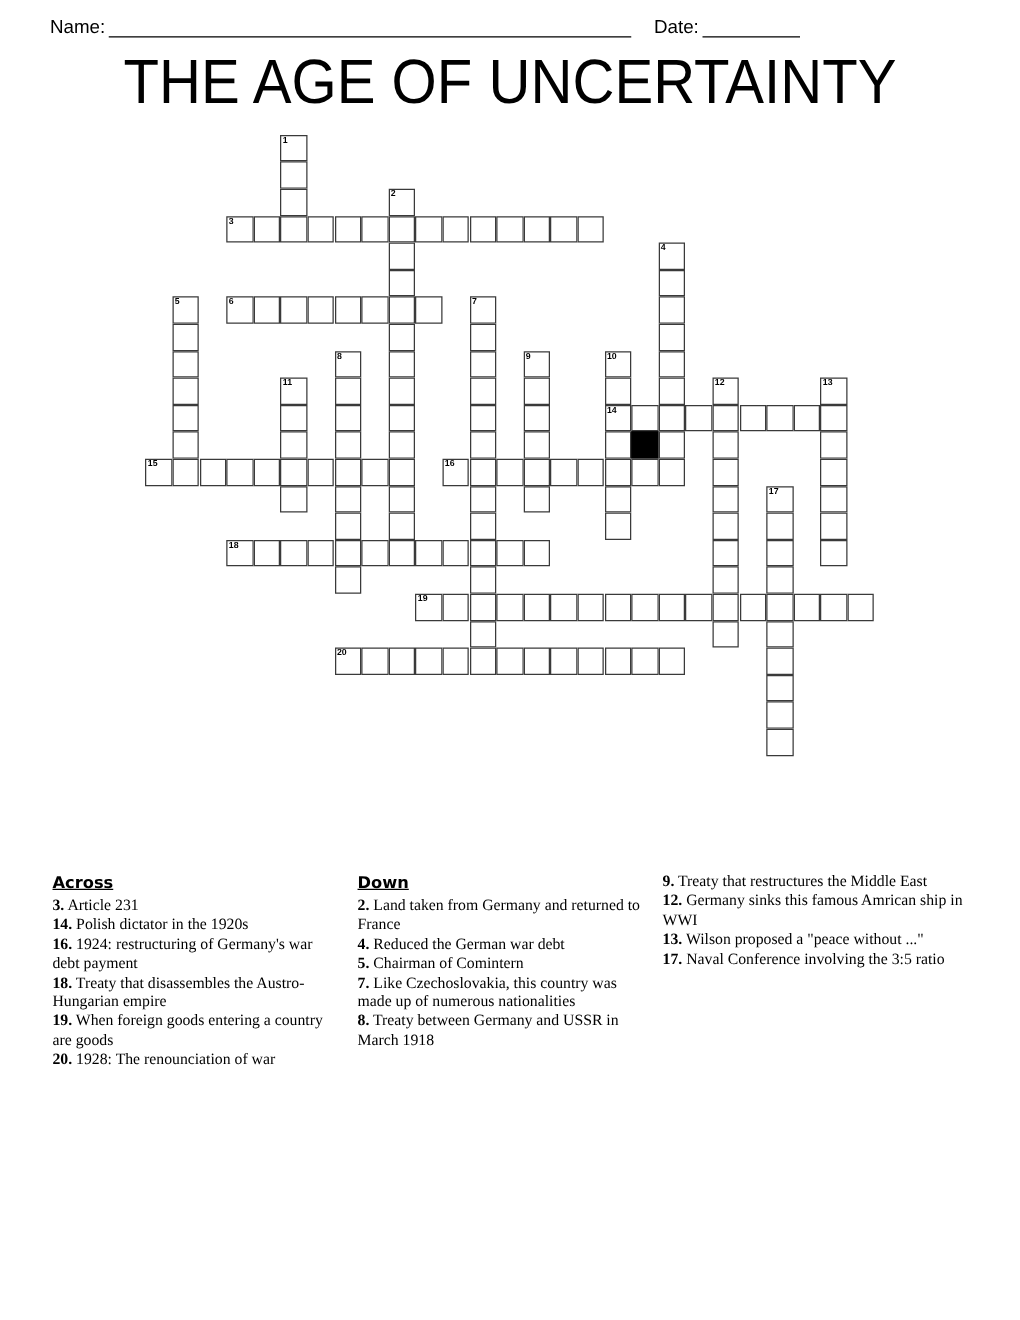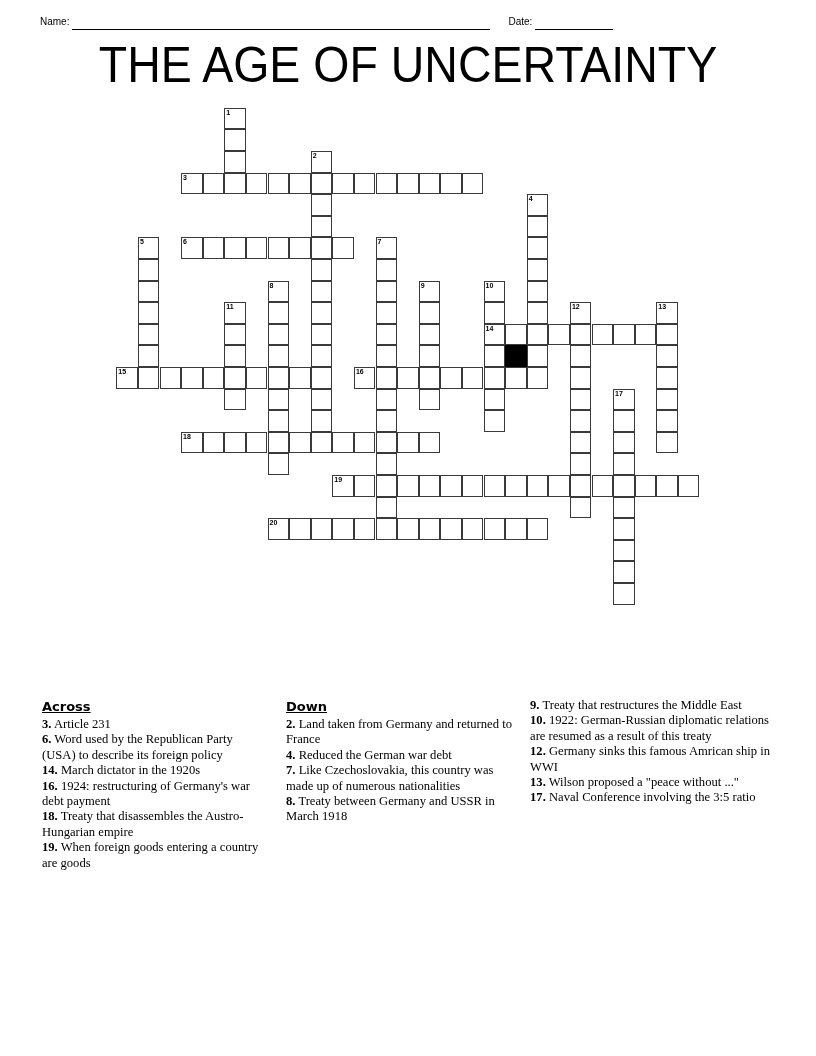--- a/index.html
+++ b/index.html
@@ -24,21 +24,21 @@
     width: 816px;
     height: 30px;
     display: flex;
     align-items: flex-end;
     padding: 0 40px;
     box-sizing: border-box;
     font-size: 15px;
   }
   .field-label {
     font-family: "Liberation Sans", sans-serif;
-    font-size: 10px;
+    font-size: 15px;
     line-height: 16px;
     white-space: nowrap;
   }
   .rule {
     border-bottom: 1px solid #000;
     height: 13px;
     margin: 0 2px 0 3px;
   }
   #name-rule { width: 418px; }
   #date-rule { width: 78px; }
@@ -354,33 +354,33 @@
     <div class="cell" style="left: 613.1px; top: 518.2px;"></div>
     <div class="cell" style="left: 613.1px; top: 539.8px;"></div>
     <div class="cell" style="left: 613.1px; top: 561.4px;"></div>
     <div class="cell" style="left: 613.1px; top: 583px;"></div>
   </div>
 
 <div id="clues">
   <div class="clue-col" id="col-across">
     <div class="clue-heading">Across</div>
   <p class="clue"><span class="cnum">3.</span><span> Article 231</span></p>
-      <p class="clue"><span class="cnum">6.</span><span> Word used by the Republican Party (USA) to describe its foreign policy</span></p>
-      <p class="clue"><span class="cnum">14.</span><span> March dictator in the 1920s</span></p>
+      <p class="clue"><span class="cnum">14.</span><span> Polish dictator in the 1920s</span></p>
       <p class="clue"><span class="cnum">16.</span><span> 1924: restructuring of Germany's war debt payment</span></p>
       <p class="clue"><span class="cnum">18.</span><span> Treaty that disassembles the Austro-Hungarian empire</span></p>
       <p class="clue"><span class="cnum">19.</span><span> When foreign goods entering a country are goods</span></p>
+      <p class="clue"><span class="cnum">20.</span><span> 1928: The renounciation of war</span></p>
     </div>
   <div class="clue-col" id="col-down">
     <div class="clue-heading">Down</div>
       <p class="clue"><span class="cnum">2.</span><span> Land taken from Germany and returned to France</span></p>
       <p class="clue"><span class="cnum">4.</span><span> Reduced the German war debt</span></p>
+      <p class="clue"><span class="cnum">5.</span><span> Chairman of Comintern</span></p>
       <p class="clue"><span class="cnum">7.</span><span> Like Czechoslovakia, this country was made up of numerous nationalities</span></p>
       <p class="clue"><span class="cnum">8.</span><span> Treaty between Germany and USSR in March 1918</span></p>
     </div>
   <div class="clue-col col3" id="col-down2">
       <p class="clue"><span class="cnum">9.</span><span> Treaty that restructures the Middle East</span></p>
-      <p class="clue"><span class="cnum">10.</span><span> 1922: German-Russian diplomatic relations are resumed as a result of this treaty</span></p>
       <p class="clue"><span class="cnum">12.</span><span> Germany sinks this famous Amrican ship in WWI</span></p>
       <p class="clue"><span class="cnum">13.</span><span> Wilson proposed a "peace without ..."</span></p>
       <p class="clue"><span class="cnum">17.</span><span> Naval Conference involving the 3:5 ratio</span></p>
     </div>
 </div>
 
 </body></html>

